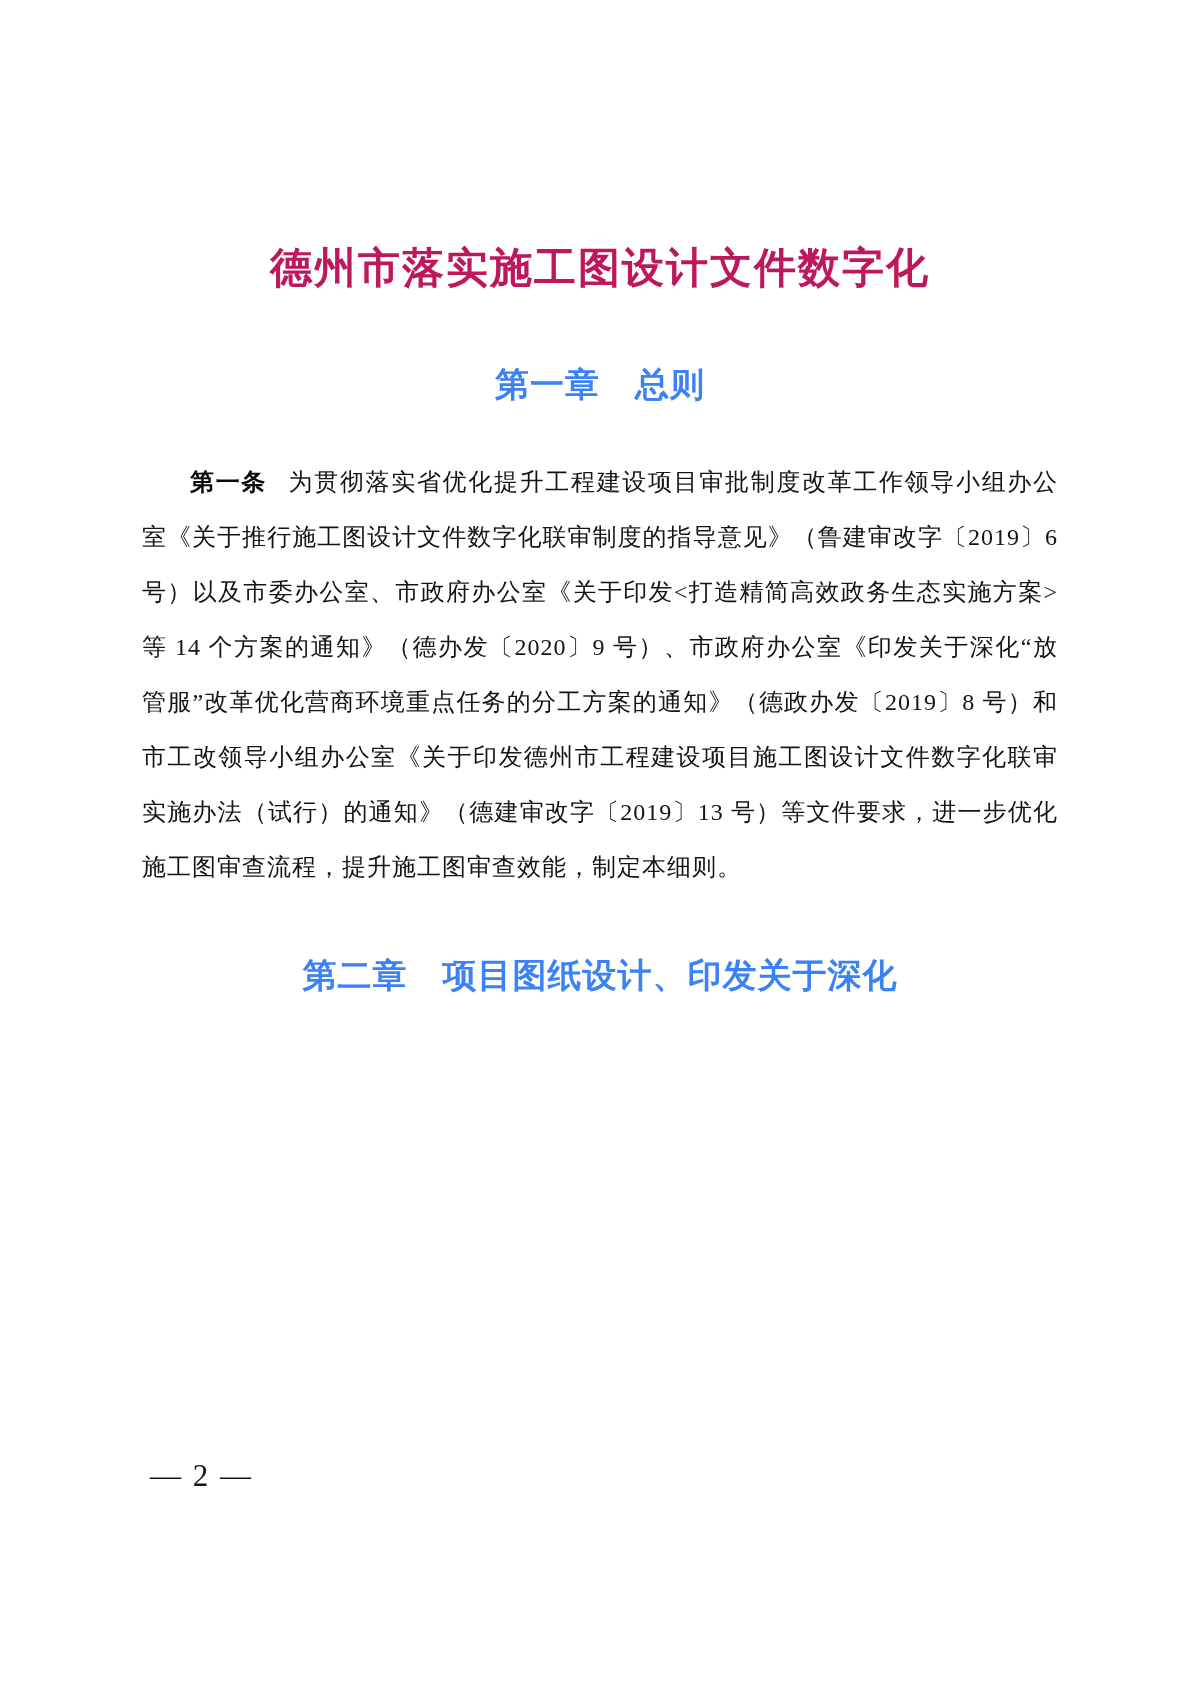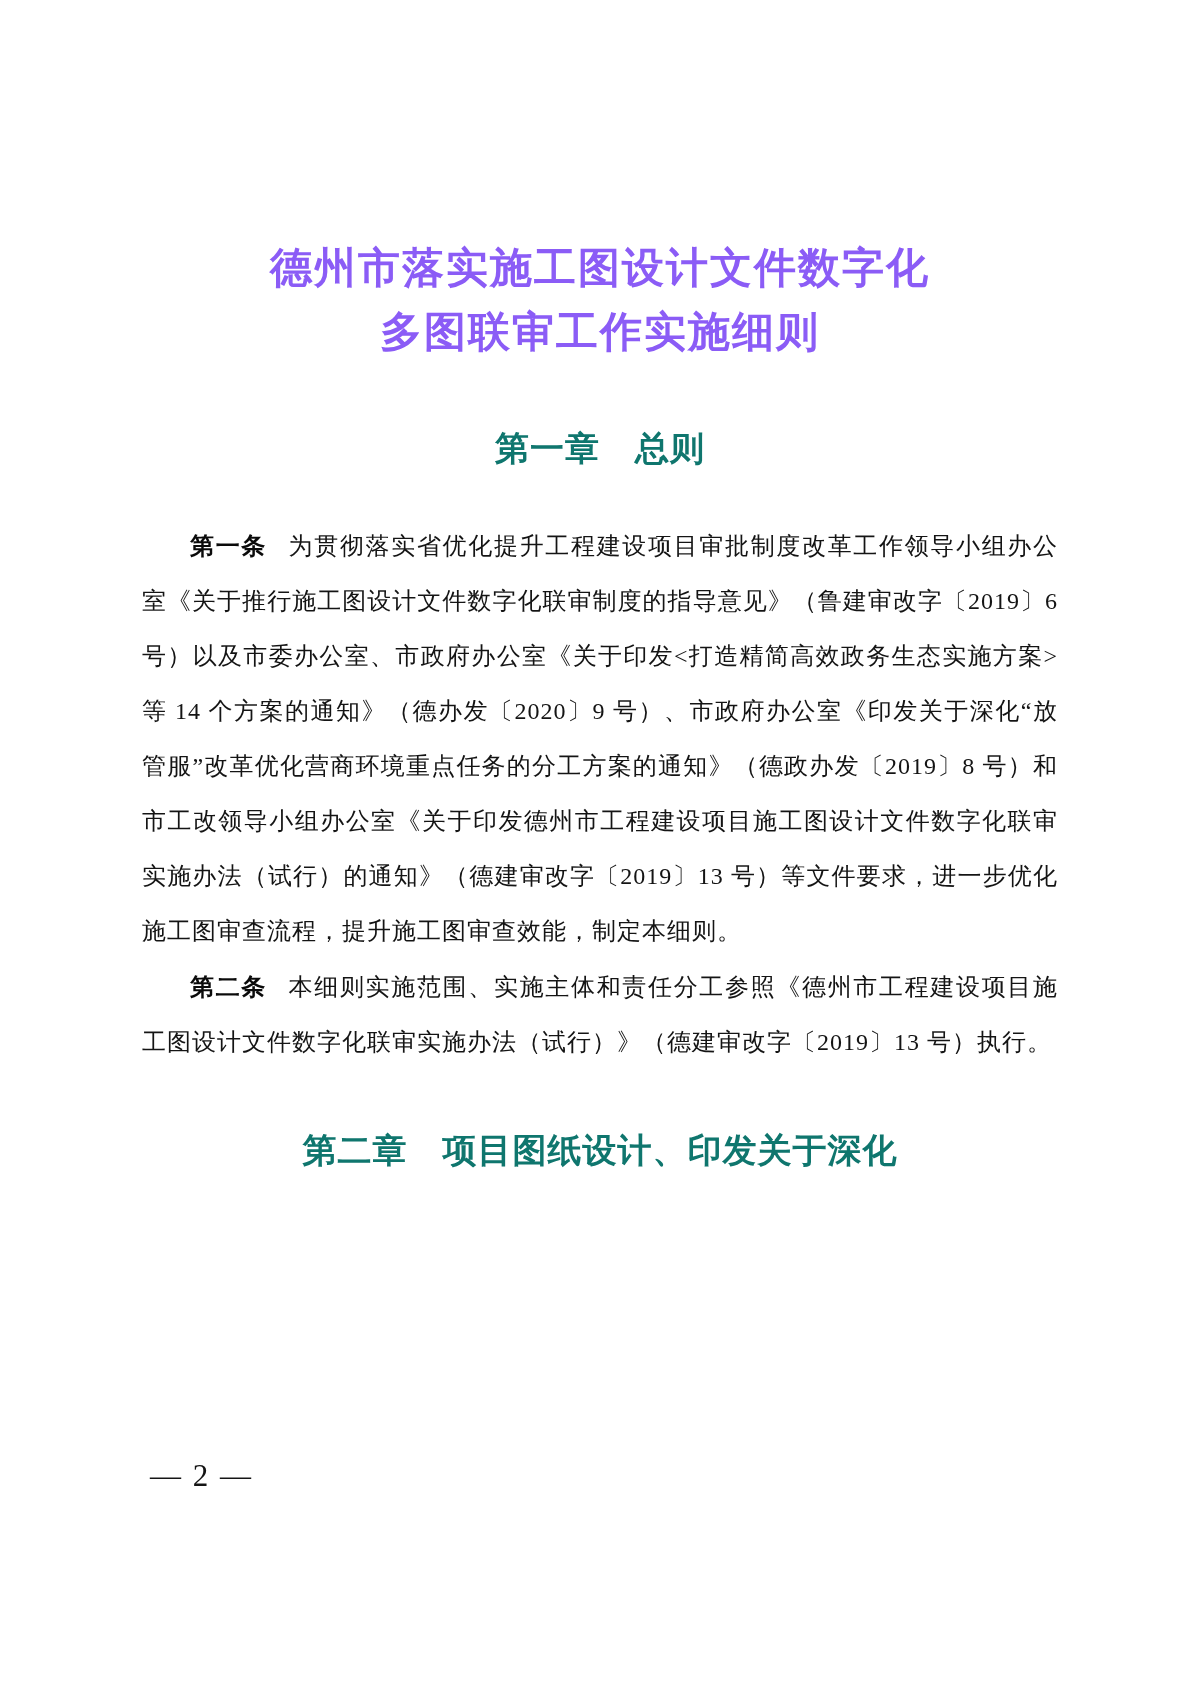--- a/index.html
+++ b/index.html
@@ -23,32 +23,32 @@
     top: 0;
   }
   .doc-title {
     padding-top: 236px;
     text-align: center;
     font-family: "Liberation Sans", "DejaVu Sans", sans-serif;
     font-weight: 700;
     font-size: 42px;
     line-height: 64px;
     letter-spacing: 2px;
-    color: #8b5cf6;
+    color: #be185d;
   }
   .chapter {
     margin: 0;
     margin-top: 62px;
     text-align: center;
     font-family: "Liberation Sans", "DejaVu Sans", sans-serif;
     font-weight: 700;
     font-size: 34px;
     line-height: 44px;
     letter-spacing: 1px;
-    color: #0f766e;
+    color: #3b82f6;
   }
   .chapter-2 {
     margin-top: 58px;
   }
   .body-para {
     margin: 0;
     font-size: 24px;
     line-height: 55px;
     letter-spacing: 1px;
     text-align: justify;
@@ -77,28 +77,26 @@
   }
 </style>
 </head>
 <body>
 
 <div class="page">
   <div class="content">
 
     <div class="doc-title">
       <div>德州市落实施工图设计文件数字化</div>
-      <div>多图联审工作实施细则</div>
     </div>
 
     <h2 class="chapter">第一章　总则</h2>
 
     <p class="body-para para-first"><span class="article-label">第一条</span><span>为贯彻落实省优化提升工程建设项目审批制度改革工作领导小组办公室《关于推行施工图设计文件数字化联审制度的指导意见》（鲁建审改字〔2019〕6 号）以及市委办公室、市政府办公室《关于印发&lt;打造精简高效政务生态实施方案&gt;等 14 个方案的通知》（德办发〔2020〕9 号）、市政府办公室《印发关于深化“放管服”改革优化营商环境重点任务的分工方案的通知》（德政办发〔2019〕8 号）和市工改领导小组办公室《关于印发德州市工程建设项目施工图设计文件数字化联审实施办法（试行）的通知》（德建审改字〔2019〕13 号）等文件要求，进一步优化施工图审查流程，提升施工图审查效能，制定本细则。</span></p>
 
-    <p class="body-para"><span class="article-label">第二条</span><span>本细则实施范围、实施主体和责任分工参照《德州市工程建设项目施工图设计文件数字化联审实施办法（试行）》（德建审改字〔2019〕13 号）执行。</span></p>
 
     <h2 class="chapter chapter-2">第二章　项目图纸设计、印发关于深化</h2>
 
 
   </div>
 
   <div class="page-number">— 2 —</div>
 </div>
 
 </body></html>

